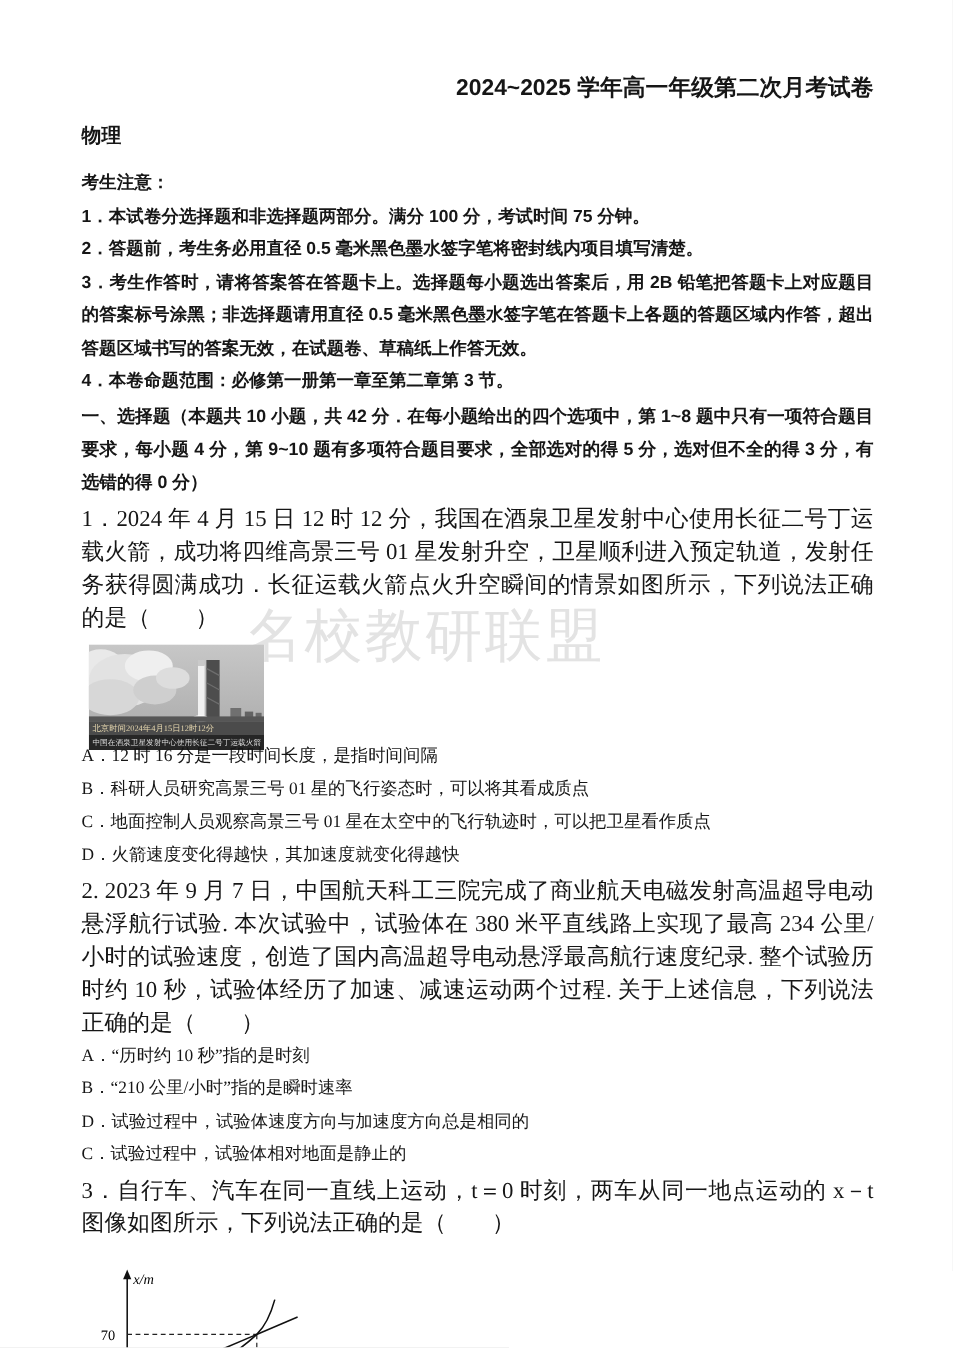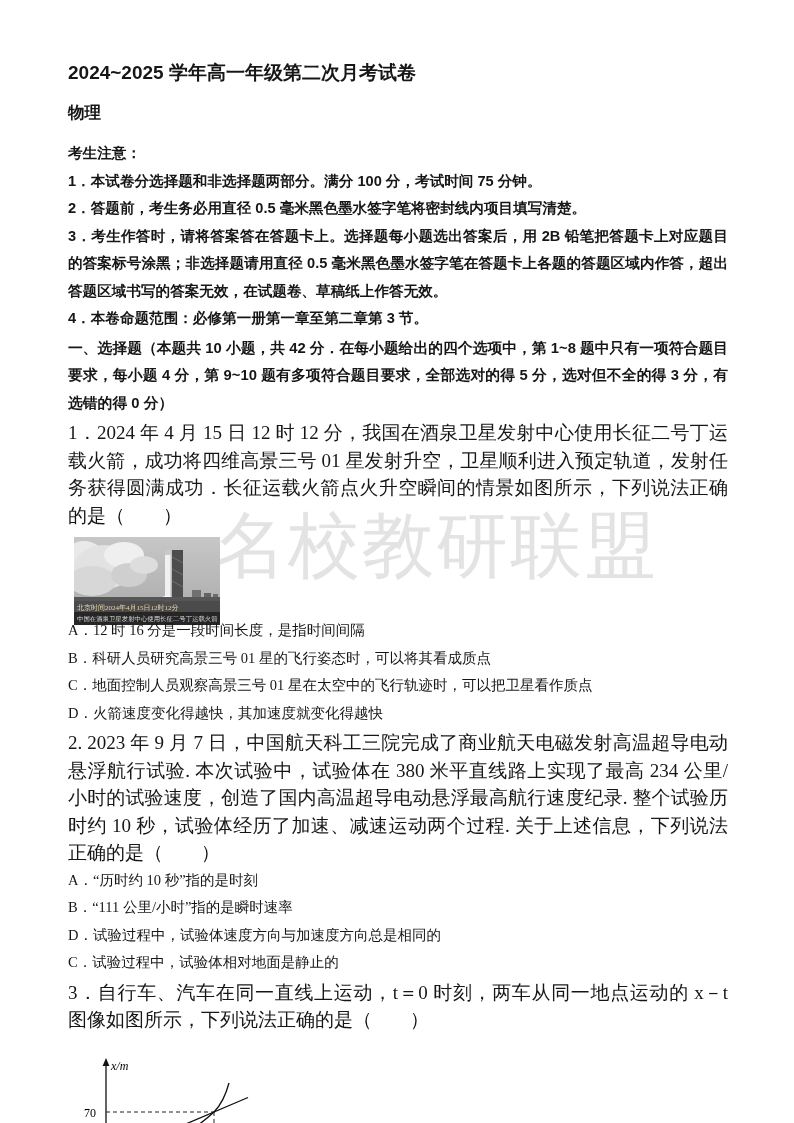--- a/index.html
+++ b/index.html
@@ -3,28 +3,28 @@
 <meta charset="utf-8">
 <style>
   * { margin:0; padding:0; box-sizing:border-box; }
   html,body { background:#e8e8e8; }
   .page {
     position:relative; width:794px; height:1123px; margin:0 auto;
     background:#ffffff; color:#161616; overflow:hidden;
     font-family:"Liberation Serif","DejaVu Serif",serif;
   }
   .watermark {
-    position:absolute; left:214px; top:498px; z-index:0;
-    font-size:72px; letter-spacing:2px; color:#e3e3e3;
+    position:absolute; left:204px; top:498px; z-index:0;
+    font-size:48px; letter-spacing:2px; color:#e3e3e3;
     font-family:"Liberation Serif","DejaVu Serif",serif;
     white-space:nowrap; user-select:none;
   }
   .content { position:absolute; left:68px; top:60px; width:660px; z-index:1; }
   .doc-title {
-    text-align:left; font-size:19px; font-weight:bold;
+    text-align:right; font-size:19px; font-weight:bold;
     font-family:"Liberation Sans","DejaVu Sans",sans-serif;
     margin-bottom:16px;
   }
   .doc-subject {
     text-align:left; font-size:16.5px; font-weight:bold;
     font-family:"Liberation Sans","DejaVu Sans",sans-serif;
     margin-bottom:16px;
   }
   .notice {
     font-weight:bold; font-size:14.6px; line-height:27.5px;
@@ -110,21 +110,21 @@
       </svg>
     </div>
 
     <div class="opt-line">A．12 时 16 分是一段时间长度，是指时间间隔</div>
     <div class="opt-line">B．科研人员研究高景三号 01 星的飞行姿态时，可以将其看成质点</div>
     <div class="opt-line">C．地面控制人员观察高景三号 01 星在太空中的飞行轨迹时，可以把卫星看作质点</div>
     <div class="opt-line">D．火箭速度变化得越快，其加速度就变化得越快</div>
 
     <p class="qtext">2. 2023 年 9 月 7 日，中国航天科工三院完成了商业航天电磁发射高温超导电动悬浮航行试验. 本次试验中，试验体在 380 米平直线路上实现了最高 234 公里/小时的试验速度，创造了国内高温超导电动悬浮最高航行速度纪录. 整个试验历时约 10 秒，试验体经历了加速、减速运动两个过程. 关于上述信息，下列说法正确的是（　　）</p>
     <div class="opt-line">A．“历时约 10 秒”指的是时刻</div>
-    <div class="opt-line">B．“111 公里/小时”指的是瞬时速率</div>
+    <div class="opt-line">B．“210 公里/小时”指的是瞬时速率</div>
     <div class="opt-line">D．试验过程中，试验体速度方向与加速度方向总是相同的</div>
     <div class="opt-line">C．试验过程中，试验体相对地面是静止的</div>
 
     <p class="qtext">3．自行车、汽车在同一直线上运动，t＝0 时刻，两车从同一地点运动的 x－t 图像如图所示，下列说法正确的是（　　）</p>
 
     <div class="graph-wrap">
       <svg width="202" height="122" viewBox="0 0 202 122">
 
         <line x1="26" y1="104" x2="26" y2="8" stroke="#111" stroke-width="1.3"></line>
         <polygon points="26,4 22.6,12 29.4,12" fill="#111"></polygon>

